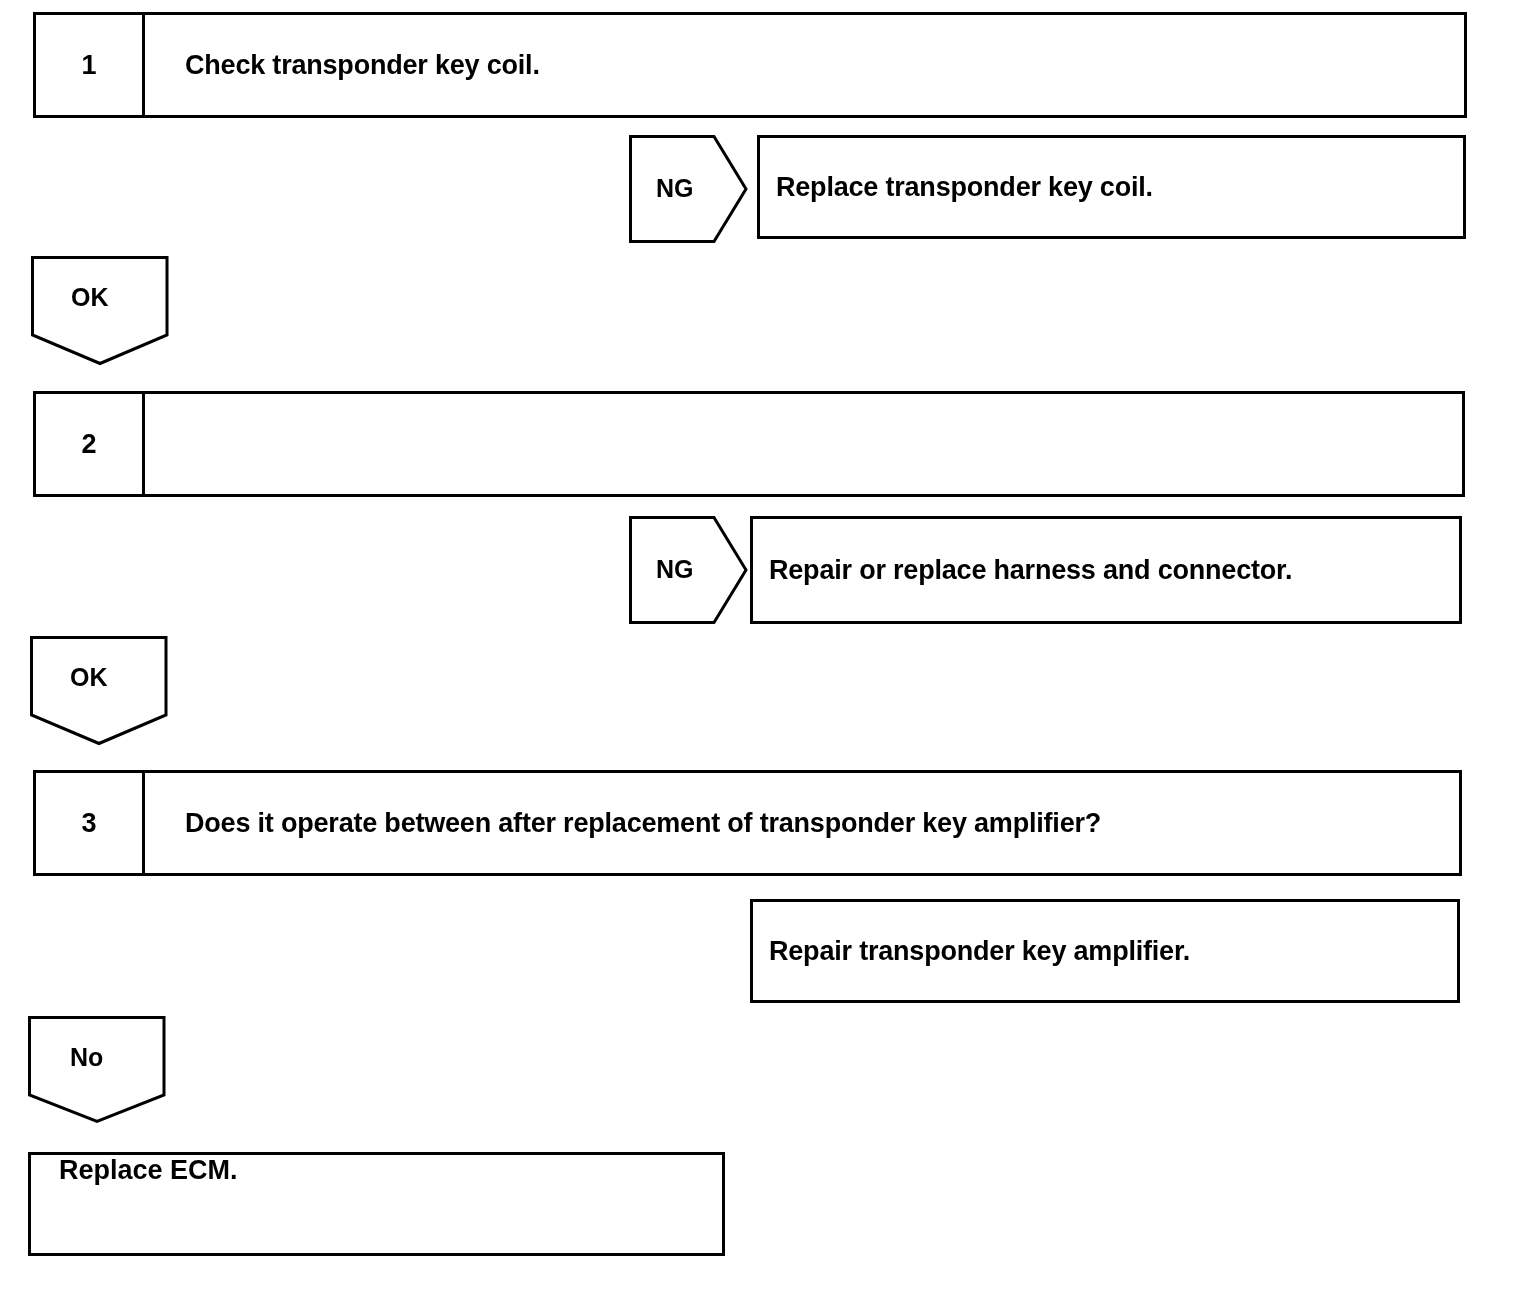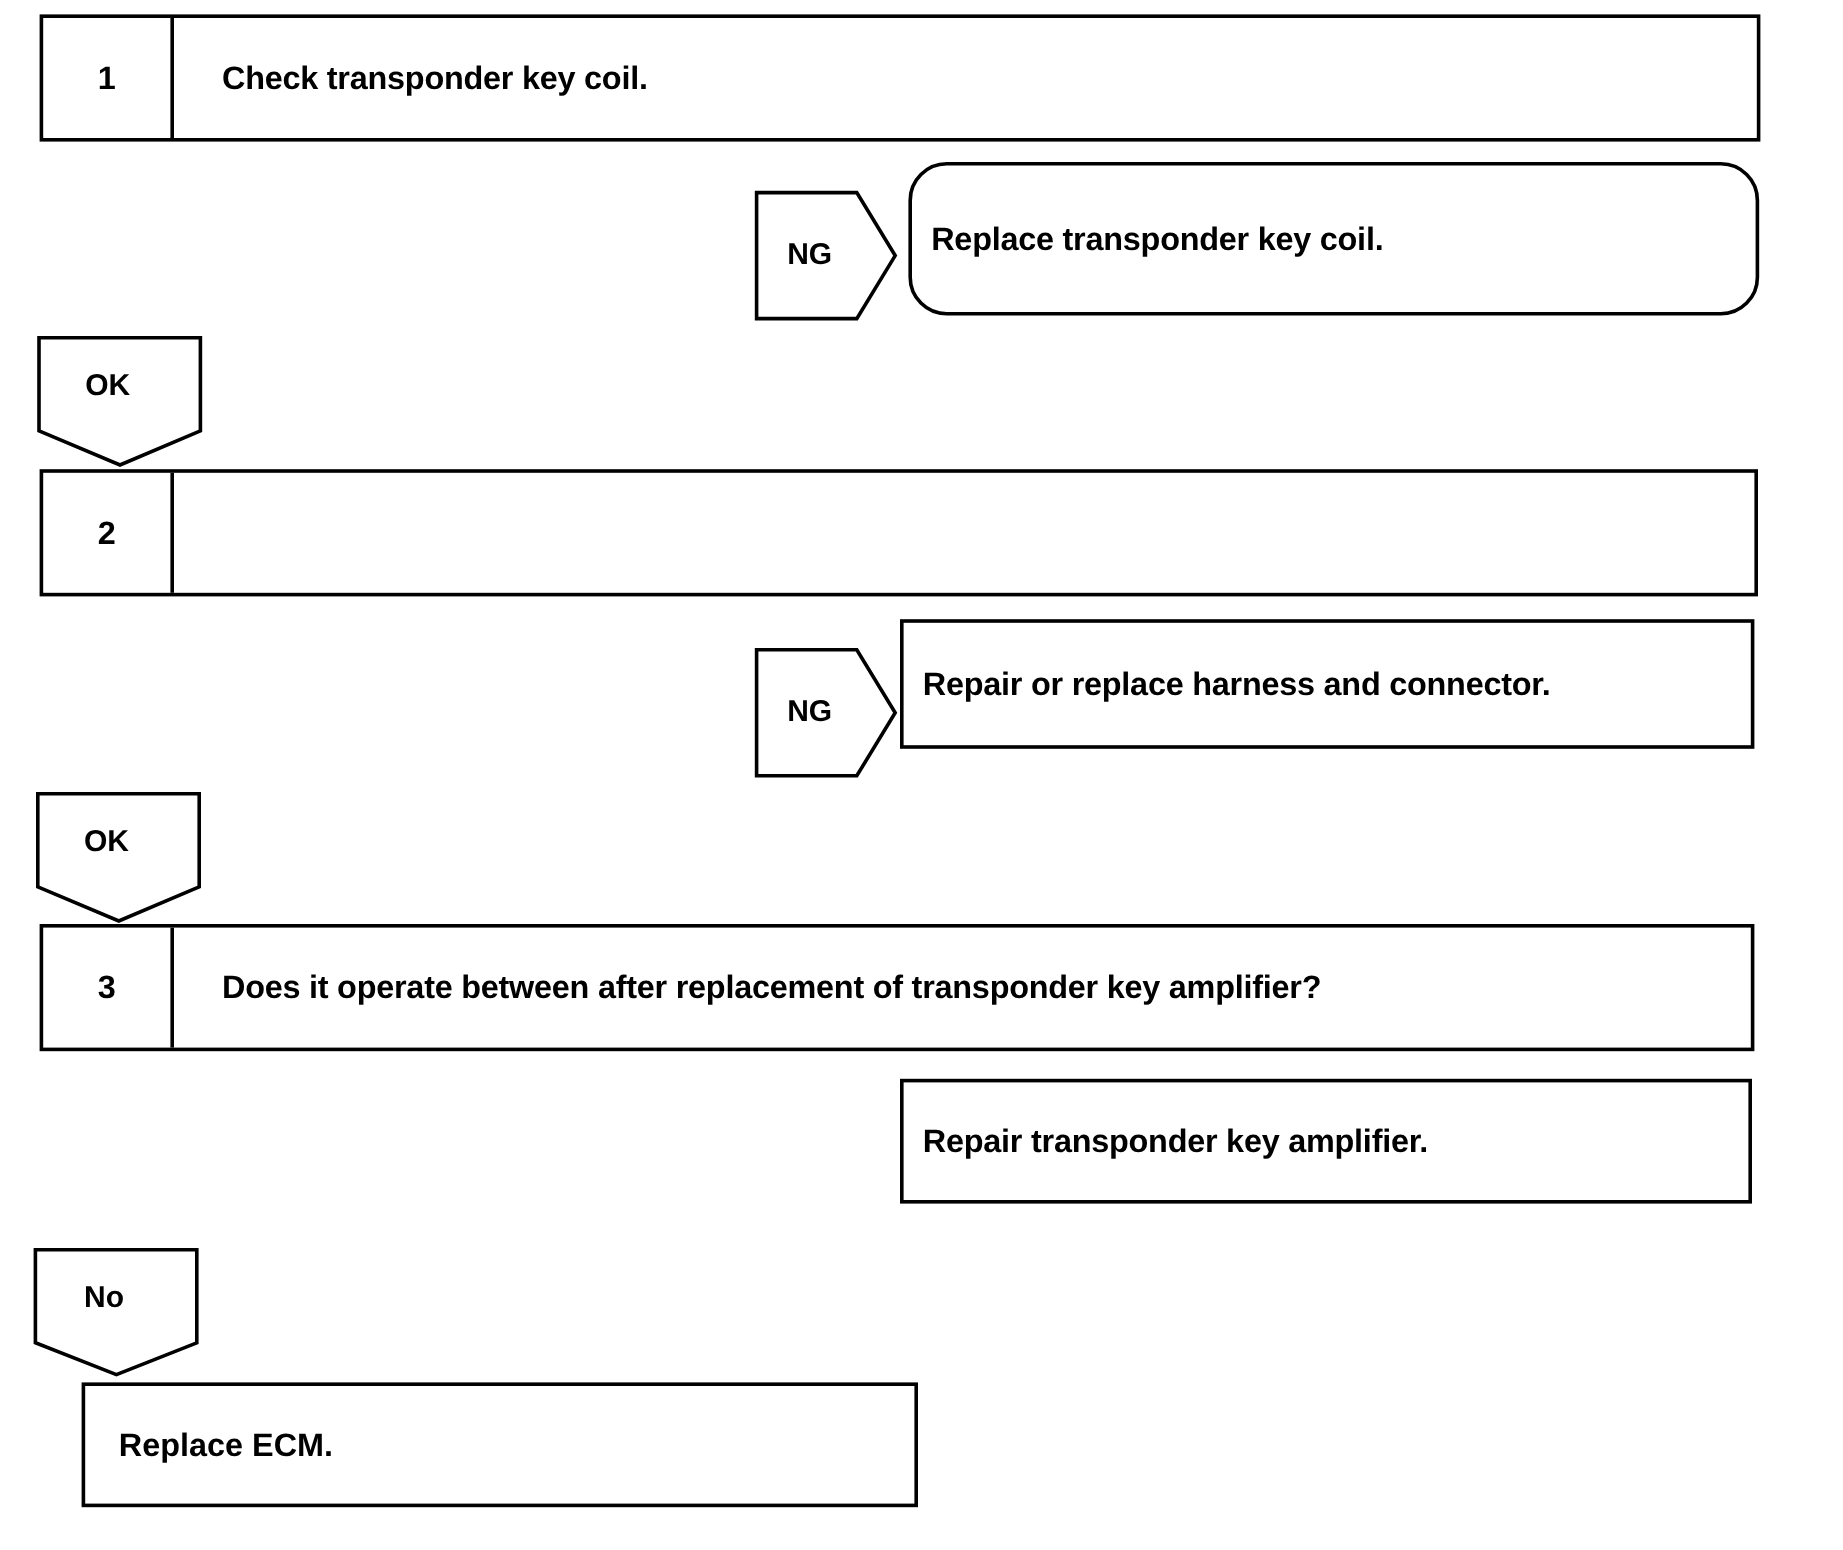--- a/index.html
+++ b/index.html
@@ -59,33 +59,30 @@
     color: #000000;
     letter-spacing: -0.2px;
     white-space: nowrap;
   }
   .plain-box {
     position: absolute;
     box-sizing: border-box;
     border: 3px solid #000000;
     background: #ffffff;
     display: flex;
-    align-items: center;
-    margin-left: 40px;
   }
   .plain-text {
     padding-left: 28px;
     font-weight: bold;
     font-size: 27px;
     color: #000000;
     white-space: nowrap;
   }
   .pent {
     position: absolute;
-    margin-top: 24px;
   }
   .pent svg {
     display: block;
     overflow: visible;
   }
   .pent-label {
     position: absolute;
     font-weight: bold;
     font-size: 25px;
     color: #000000;
@@ -101,21 +98,21 @@
     <div class="step-num">1</div>
     <div class="step-text">Check transponder key coil.</div>
   </div>
 
   <div class="pent" style="left:629px; top:135px;">
     <svg width="120" height="108" viewBox="0 0 120 108">
       <polygon points="1.5,1.5 85,1.5 117,54 85,106.5 1.5,106.5" fill="#ffffff" stroke="#000000" stroke-width="3"></polygon>
     </svg>
     <div class="pent-label" style="left:27px; top:39px;">NG</div>
   </div>
-  <div class="action-box" style="left:757px; top:135px; width:709px; height:128px;border-radius:32px;">
+  <div class="action-box" style="left:757px; top:135px; width:709px; height:104px;">
     <div class="action-text">Replace transponder key coil.</div>
   </div>
 
   <div class="pent" style="left:31px; top:256px;">
     <svg width="140" height="110" viewBox="0 0 140 110">
       <polygon points="1.5,1.5 136,1.5 136,79 69,107.5 1.5,79" fill="#ffffff" stroke="#000000" stroke-width="3"></polygon>
     </svg>
     <div class="pent-label" style="left:40px; top:27px;">OK</div>
   </div>
 

